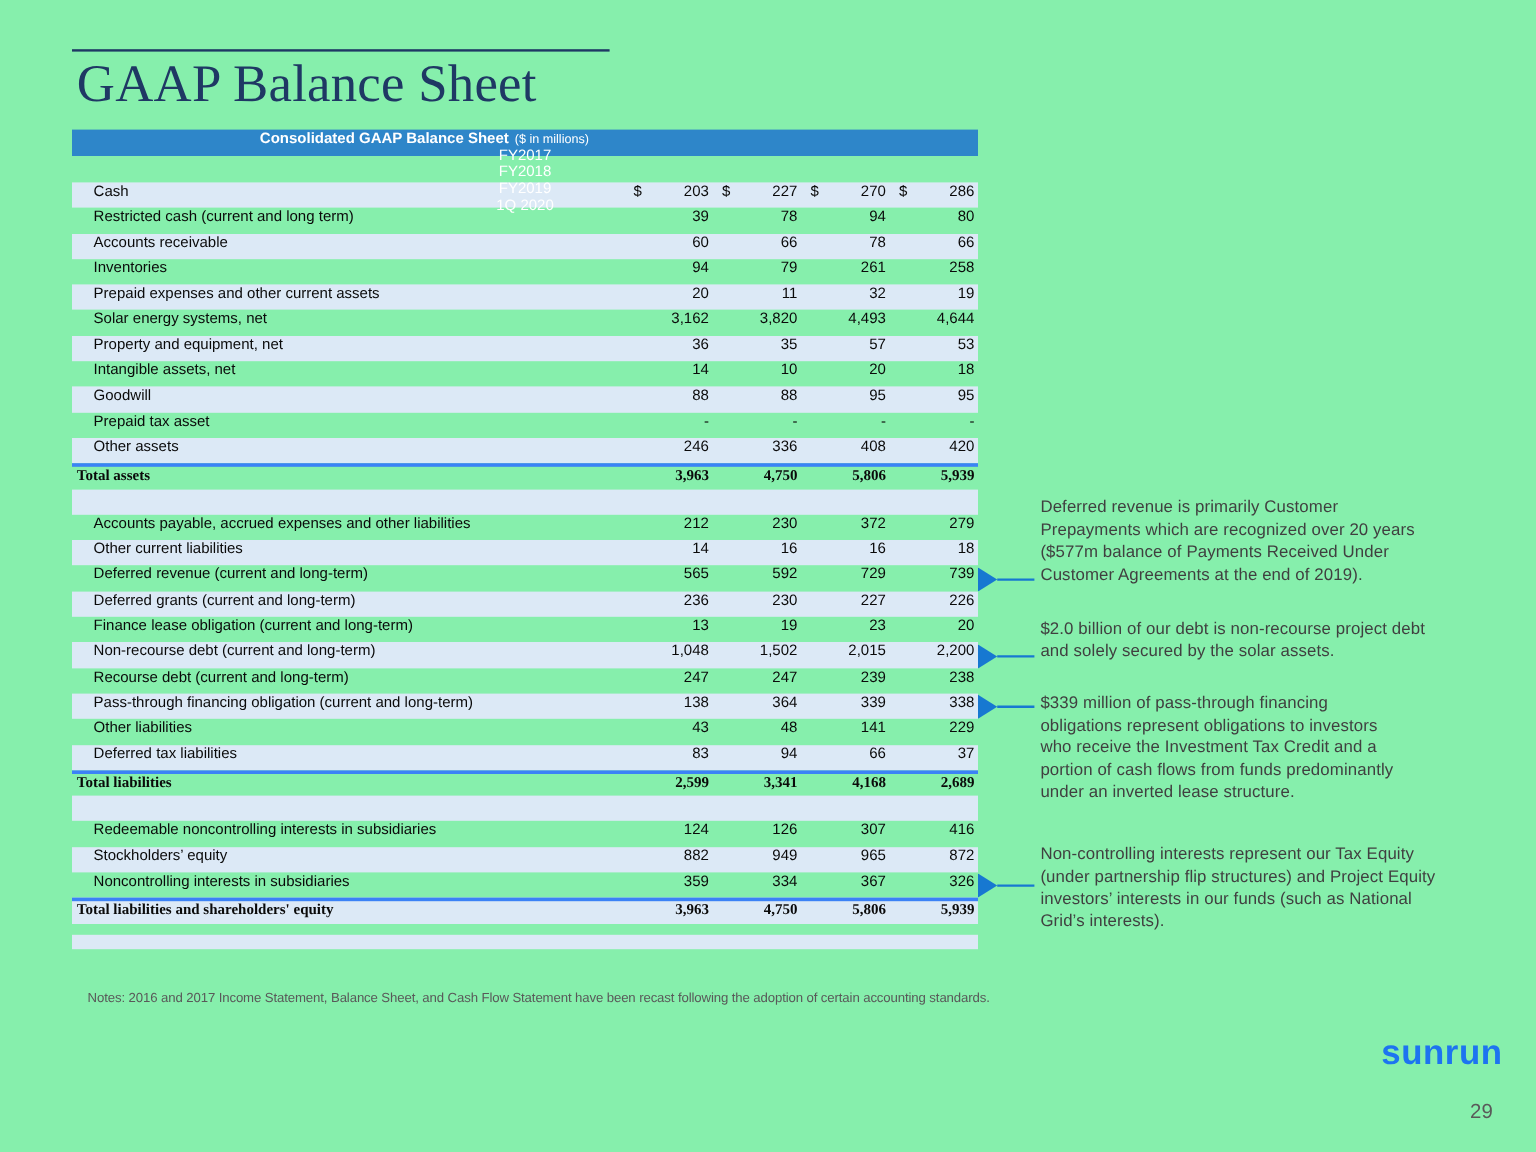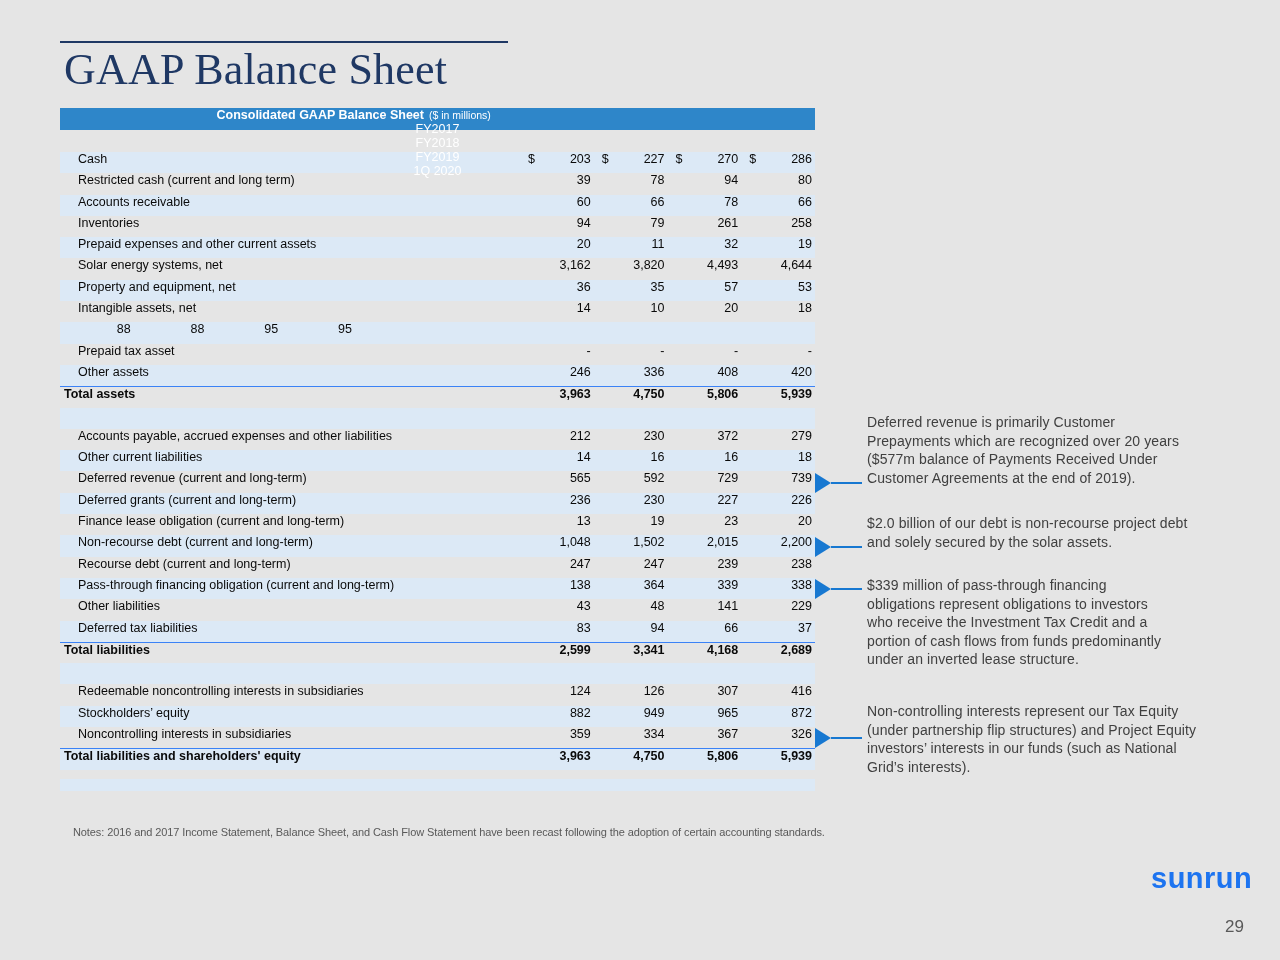--- a/index.html
+++ b/index.html
@@ -1,35 +1,35 @@
 <!DOCTYPE html>
 <html style="--header_bar: #2e86c9; --row_stripe: #dce9f6; --arrow_blue: #1778d1; --title_navy: #1f3864; --logo_blue: #1d74f0;"><head>
 <meta charset="utf-8">
 <style>
   html,body{margin:0;padding:0;background:#fff;}
-  .slide{position:relative;width:1280px;height:960px;background:#e5e5e5;overflow:hidden;
+  .slide{position:relative;width:1280px;height:960px;background:#86efac;overflow:hidden;
          font-family:"Liberation Sans","DejaVu Sans",sans-serif;}
 
   .title-rule{position:absolute;left:60px;top:41px;width:448px;height:2px;background:var(--title_navy);}
   .page-title{position:absolute;left:64px;top:44px;margin:0;
               font-family:"Liberation Serif","DejaVu Serif",serif;font-weight:normal;
               font-size:44px;color:var(--title_navy);letter-spacing:0.2px;}
 
   .bs-table{position:absolute;left:60px;top:108px;width:755px;}
   .thead{display:flex;height:22px;background:var(--header_bar);color:#fff;align-items:center;box-sizing:border-box;flex-direction:column;}
   .th-label{width:460px;padding-left:9px;display:flex;align-items:baseline;gap:5px;box-sizing:border-box;}
   .th-title{font-weight:bold;font-size:12.5px;}
   .th-sub{font-size:10.5px;}
   .th-col{width:73.75px;text-align:center;font-weight:normal;font-size:12.5px;}
   .thead-gap{height:22px;}
 
   .row{display:flex;height:21.3px;align-items:flex-start;font-size:12.5px;color:#0a0a0a;box-sizing:border-box;}
   .row.shade{background:var(--row_stripe);}
   .row.bold{font-weight:bold;}
-  .row.topline{border-top:1px solid #3b82f6;}
+  .row.topline{border-top:3px solid #3b82f6;font-family:Liberation Serif, serif;}
   .c-label{width:460px;padding-left:18px;box-sizing:border-box;white-space:nowrap;}
   .row.bold .c-label{padding-left:4px;}
   .c-val{width:73.75px;display:flex;align-items:baseline;box-sizing:border-box;}
   .dollar{padding-left:8px;}
   .num{flex:1;text-align:right;padding-right:3px;}
 
   .callout{position:absolute;left:815px;width:50px;height:20px;}
   .callout svg{display:block;}
 
   .note-text{position:absolute;left:867px;width:374px;font-size:14px;line-height:18.6px;
@@ -208,20 +208,21 @@
           <div class="c-val">
             <span class="dollar"></span>
             <span class="num">20</span>
           </div>
           <div class="c-val">
             <span class="dollar"></span>
             <span class="num">18</span>
           </div>
         </div>
         <div class="row shade">
+          <div class="c-label">Goodwill</div>
           <div class="c-val">
             <span class="dollar"></span>
             <span class="num">88</span>
           </div>
           <div class="c-val">
             <span class="dollar"></span>
             <span class="num">88</span>
           </div>
           <div class="c-val">
             <span class="dollar"></span>

